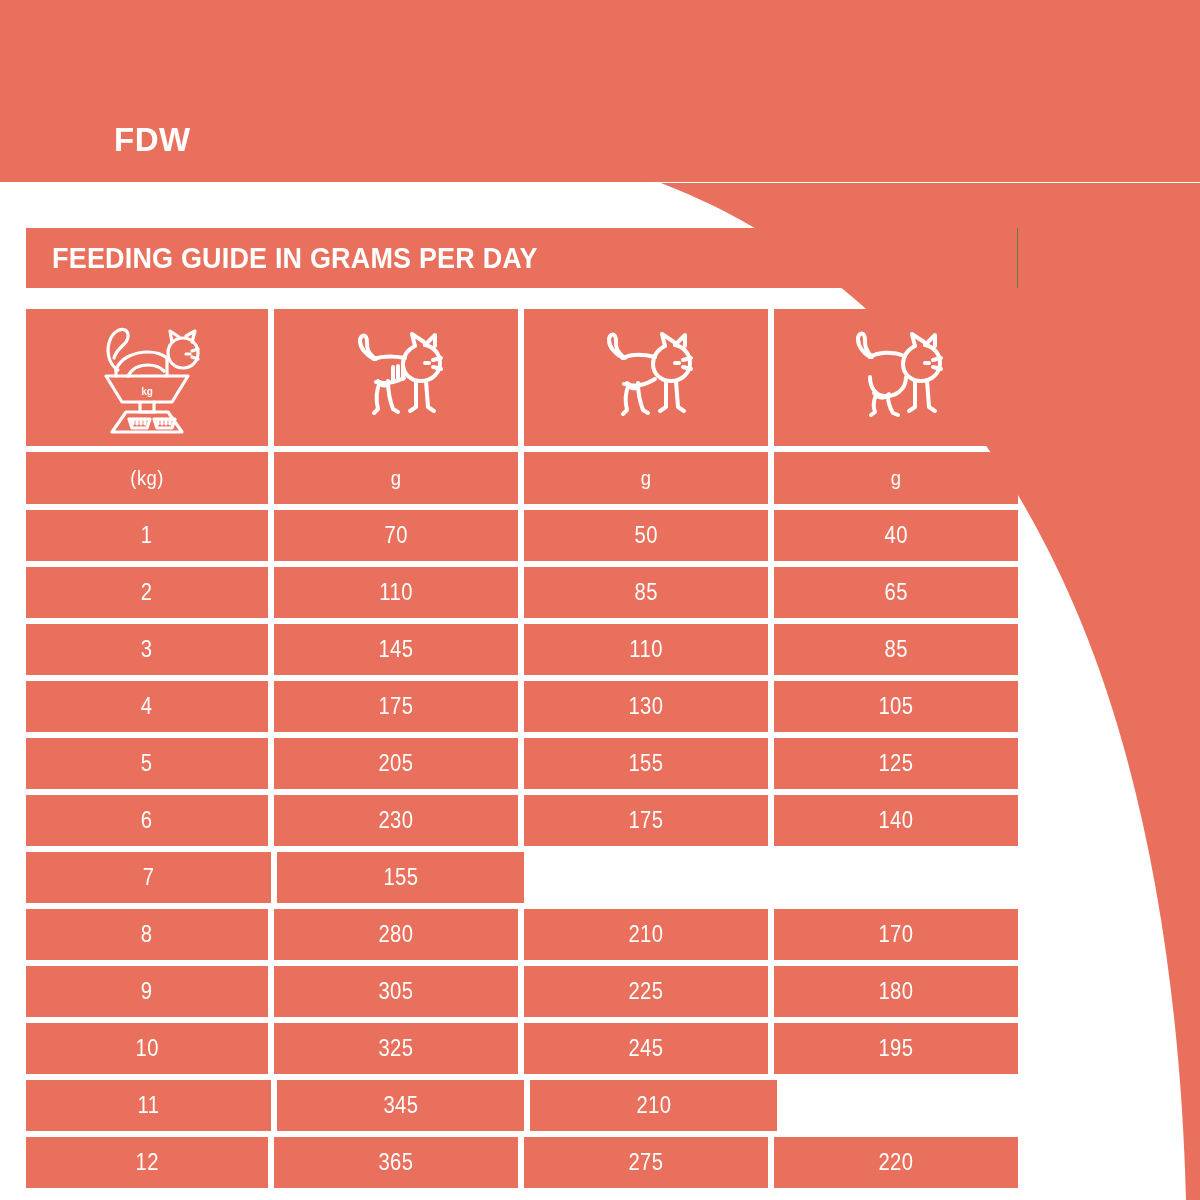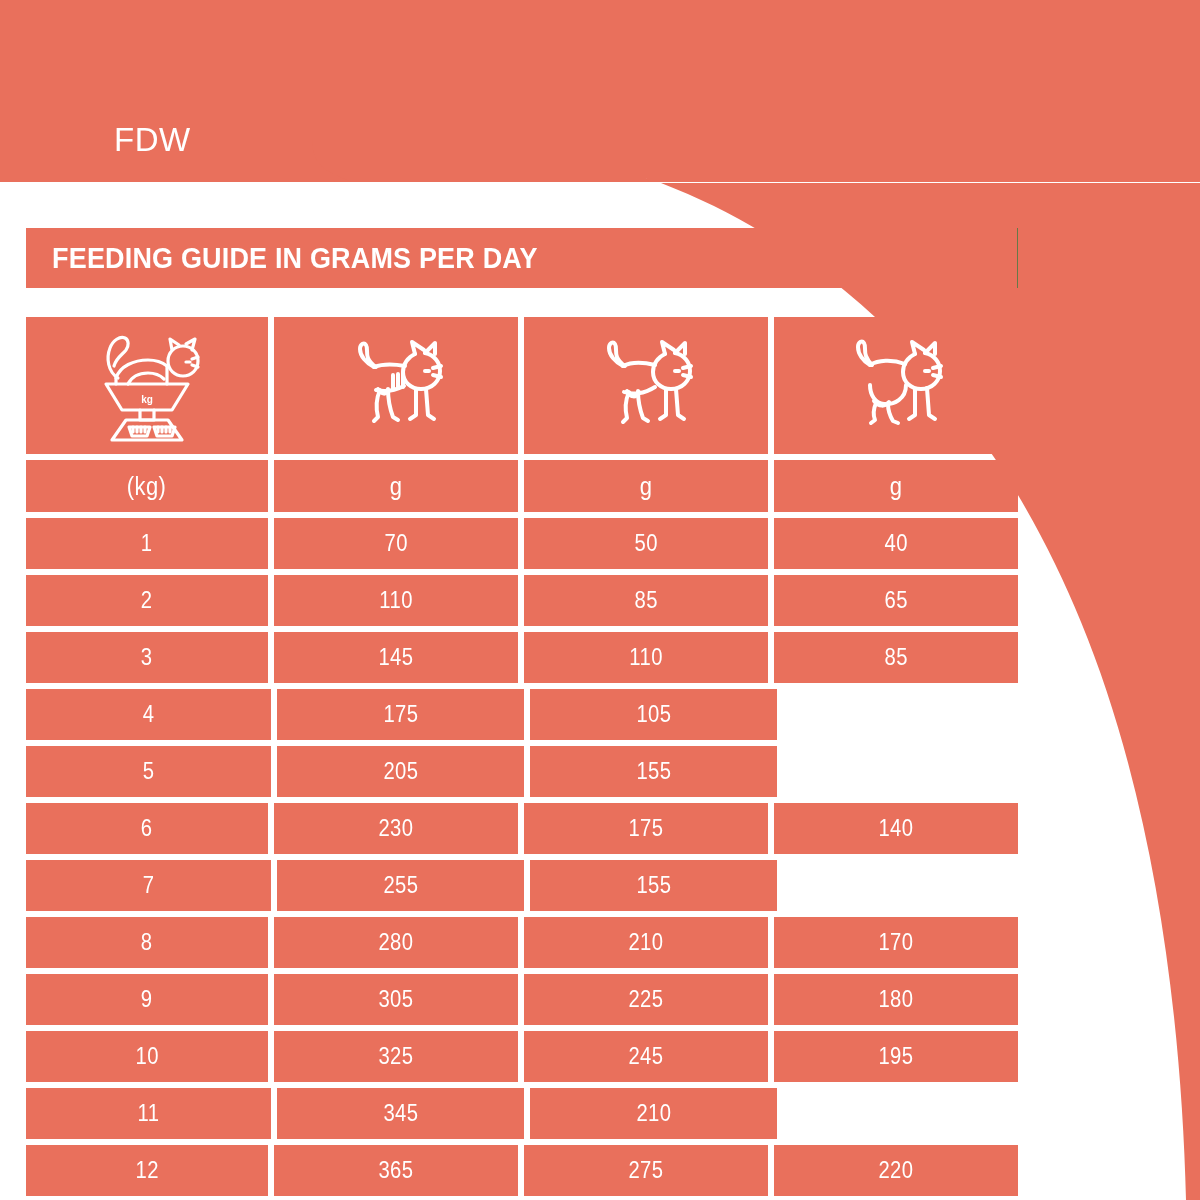--- a/index.html
+++ b/index.html
@@ -45,21 +45,21 @@
     height: 182px;
     z-index: 2;
     display: flex;
     align-items: flex-end;
     box-sizing: border-box;
     padding: 0 0 26px 114px;
   }
   .brand-text {
     color: #ffffff;
     font-size: 33px;
-    font-weight: normal;
+    font-weight: bold;
     letter-spacing: 0.5px;
     line-height: 1;
     white-space: nowrap;
   }
 
   
   .guide {
     position: absolute;
     left: 26px;
     top: 228px;
@@ -83,21 +83,21 @@
     width: 1066px;
   }
   .guide-title-wrap {
     width: 992px;
     height: 60px;
     overflow: hidden;
     background: #15803d;
   }
 
   .grid {
-    margin-top: 29px;
+    margin-top: 21px;
     display: flex;
     flex-direction: column;
     gap: 6px;
   }
   .row {
     display: flex;
     gap: 6px;
   }
   .cell {
     background: #e9705c;
@@ -106,21 +106,21 @@
     align-items: center;
     justify-content: center;
     box-sizing: border-box;
   }
   .col-0 { width: 245px; }
   .col-1 { width: 247px; }
   .col-2 { width: 247px; }
   .col-3 { width: 247px; }
 
   .row-icons .cell { height: 137px; }
-  .row-units .cell { height: 52px; font-size: 25px; justify-content: center; }
+  .row-units .cell { height: 52px; font-size: 21px; justify-content: center; }
   .row-data  .cell { height: 51px; font-size: 23px; }
 
   .row-units .cell span,
   .row-data .cell span {
     transform: scaleX(0.88);
     display: inline-block;
     letter-spacing: 0.5px;
     font-weight: normal;
   }
 
@@ -432,55 +432,58 @@
               <span>85</span>
             </div>
           </div>
           <div class="row row-data">
             <div class="cell col-0">
               <span>4</span>
             </div>
             <div class="cell col-1">
               <span>175</span>
             </div>
+            <div class="cell col-2">
+              <span>130</span>
+            </div>
             <div class="cell col-3">
               <span>105</span>
             </div>
           </div>
           <div class="row row-data">
             <div class="cell col-0">
               <span>5</span>
             </div>
             <div class="cell col-1">
               <span>205</span>
             </div>
             <div class="cell col-2">
               <span>155</span>
             </div>
+            <div class="cell col-3">
+              <span>125</span>
+            </div>
           </div>
           <div class="row row-data">
             <div class="cell col-0">
               <span>6</span>
             </div>
             <div class="cell col-1">
               <span>230</span>
             </div>
             <div class="cell col-2">
               <span>175</span>
             </div>
             <div class="cell col-3">
               <span>140</span>
             </div>
           </div>
           <div class="row row-data">
             <div class="cell col-0">
               <span>7</span>
-            </div>
-            <div class="cell col-1">
-              <span>255</span>
             </div>
             <div class="cell col-3">
               <span>155</span>
             </div>
           </div>
           <div class="row row-data">
             <div class="cell col-0">
               <span>8</span>
             </div>
             <div class="cell col-1">

